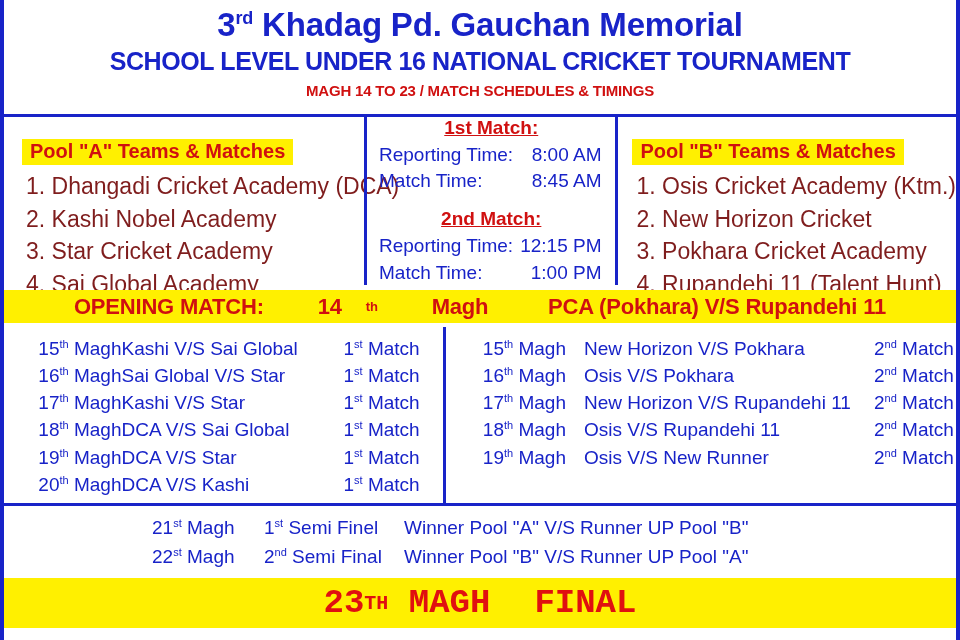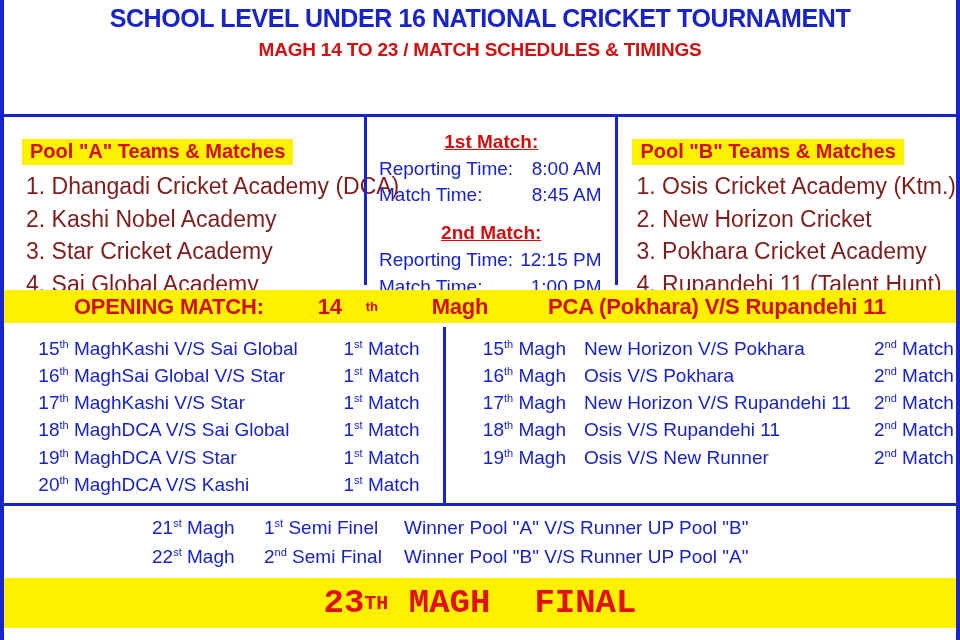--- a/index.html
+++ b/index.html
@@ -47,21 +47,21 @@
     color: #1823C8;
     font-weight: bold;
     font-size: 25px;
     letter-spacing: -0.4px;
     margin-top: 4px;
     white-space: nowrap;
   }
   .title-3 {
     color: #D01010;
     font-weight: bold;
-    font-size: 19px;
+    font-size: 15px;
     letter-spacing: -0.2px;
     margin-top: 6px;
     white-space: nowrap;
   }
 
   
   .pools {
     position: absolute;
     left: 0; right: 0;
     top: 117px;
@@ -71,21 +71,21 @@
   .pool-col {
     box-sizing: border-box;
     padding-top: 22px;
   }
   .pool-a { width: 360px; padding-left: 18px; }
   .timing {
     width: 276px;
     border-left: 3px solid #1823C8;
     border-right: 3px solid #1823C8;
     text-align: center;
-    padding-top: 14px;
+    padding-top: 0;
   }
   .pool-b { flex: 1; padding-left: 14px; }
 
   .pool-head {
     display: inline-block;
     background: #FFF000;
     color: #D01010;
     font-weight: bold;
     font-size: 20px;
     padding: 1px 8px 2px 8px;
@@ -213,20 +213,21 @@
   }
   .final sup { font-size: 20px; vertical-align: super; }
   .final .gap { display: inline-block; width: 44px; }
 </style>
 </head>
 <body>
 
 <div class="poster">
 
   <div class="header">
+    <div class="title-1"><span>3</span><sup>rd</sup> <span>Khadag Pd. Gauchan Memorial</span></div>
     <div class="title-2">SCHOOL LEVEL UNDER 16 NATIONAL CRICKET TOURNAMENT</div>
     <div class="title-3">MAGH 14 TO 23 / MATCH SCHEDULES &amp; TIMINGS</div>
   </div>
 
   <div class="pools">
 
     <div class="pool-col pool-a">
       <div class="pool-head">Pool "A" Teams &amp; Matches</div>
       <div class="team">1. Dhangadi Cricket Academy (DCA)</div>
       <div class="team">2. Kashi Nobel Academy</div>

